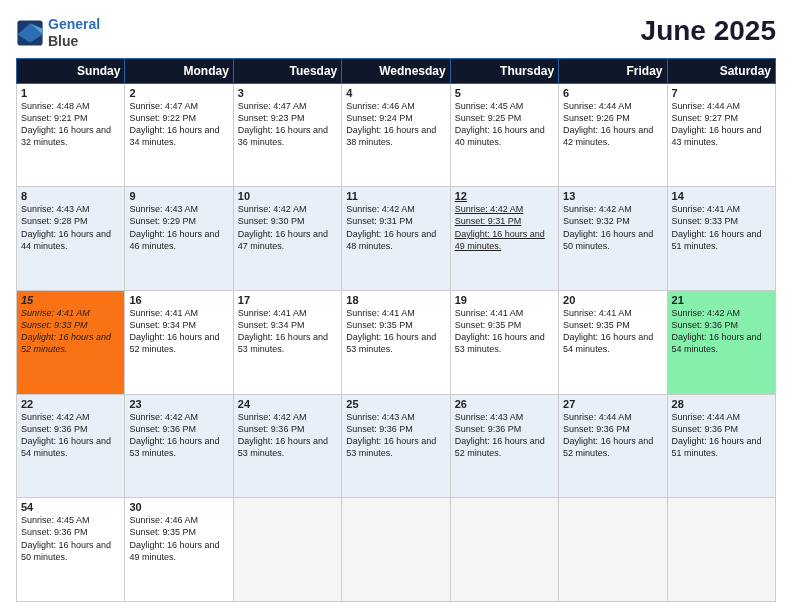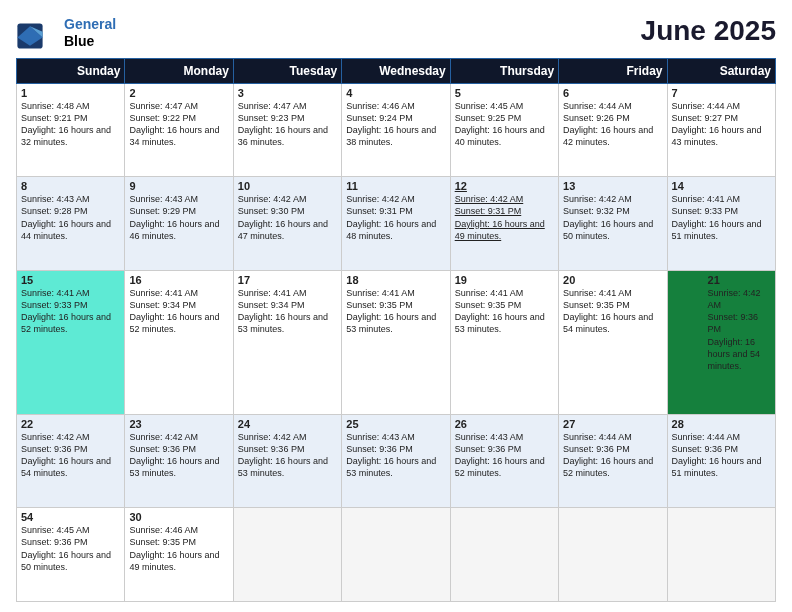--- a/index.html
+++ b/index.html
@@ -18,22 +18,22 @@
       flex-direction: column;
     }
     .header {
       display: flex;
       justify-content: space-between;
       align-items: flex-start;
       margin-bottom: 8px;
     }
     .logo {
       display: flex;
-      align-items: flex-end;
-      gap: 20px;
+      align-items: center;
+      gap: 4px;
     }
     .logo-text {
       font-size: 14px;
       font-weight: bold;
       color: #1a1a2e;
       line-height: 1.2;
     }
     .logo-text span {
       color: #2e6db4;
     }
@@ -106,21 +106,21 @@
 <div class="page">
   <div class="header">
     <div class="logo">
       <svg class="logo-icon" viewBox="0 0 40 40" xmlns="http://www.w3.org/2000/svg">
         <rect x="2" y="2" width="36" height="36" rx="4" fill="#1a3a6b"></rect>
         <polygon points="20,6 38,22 20,34 2,22" fill="#2e6db4"></polygon>
         <polygon points="20,6 38,14 38,22" fill="#5a9fd4"></polygon>
       </svg>
       <div class="logo-text">
         <span>General</span><br>
-        <span style="color:#000000;">Blue</span>
+        <span style="color:#404040;">Blue</span>
       </div>
     </div>
     <div class="title-block">
       <div class="month-year">June 2025</div>
     </div>
   </div>
 
   <table class="calendar">
     <thead>
       <tr>
@@ -146,27 +146,27 @@
         <tr>
           <td style="background: rgb(232, 239, 248);"><span class="day-num">8</span><span class="cell-text">Sunrise: 4:43 AM<br>Sunset: 9:28 PM<br>Daylight: 16 hours and 44 minutes.</span></td>
           <td style="background: rgb(232, 239, 248);"><span class="day-num">9</span><span class="cell-text">Sunrise: 4:43 AM<br>Sunset: 9:29 PM<br>Daylight: 16 hours and 46 minutes.</span></td>
           <td style="background: rgb(232, 239, 248);"><span class="day-num">10</span><span class="cell-text">Sunrise: 4:42 AM<br>Sunset: 9:30 PM<br>Daylight: 16 hours and 47 minutes.</span></td>
           <td style="background: rgb(232, 239, 248);"><span class="day-num">11</span><span class="cell-text">Sunrise: 4:42 AM<br>Sunset: 9:31 PM<br>Daylight: 16 hours and 48 minutes.</span></td>
           <td style="background: rgb(232, 239, 248); text-decoration: underline;"><span class="day-num">12</span><span class="cell-text">Sunrise: 4:42 AM<br>Sunset: 9:31 PM<br>Daylight: 16 hours and 49 minutes.</span></td>
           <td style="background: rgb(232, 239, 248);"><span class="day-num">13</span><span class="cell-text">Sunrise: 4:42 AM<br>Sunset: 9:32 PM<br>Daylight: 16 hours and 50 minutes.</span></td>
           <td style="background: rgb(232, 239, 248);"><span class="day-num">14</span><span class="cell-text">Sunrise: 4:41 AM<br>Sunset: 9:33 PM<br>Daylight: 16 hours and 51 minutes.</span></td>
         </tr>
         <tr>
-          <td style="background: #5eead4;"><span class="day-num">15</span><span class="cell-text">Sunrise: 4:41 AM<br>Sunset: 9:33 PM<br>Daylight: 16 hours and 52 minutes.</span></td>
+          <td style="background: #f97316; font-style: italic;"><span class="day-num">15</span><span class="cell-text">Sunrise: 4:41 AM<br>Sunset: 9:33 PM<br>Daylight: 16 hours and 52 minutes.</span></td>
           <td style="background: rgb(255, 255, 255); margin-left: 48px;"><span class="day-num">16</span><span class="cell-text">Sunrise: 4:41 AM<br>Sunset: 9:34 PM<br>Daylight: 16 hours and 52 minutes.</span></td>
           <td style="background: rgb(255, 255, 255);"><span class="day-num">17</span><span class="cell-text">Sunrise: 4:41 AM<br>Sunset: 9:34 PM<br>Daylight: 16 hours and 53 minutes.</span></td>
           <td style="background: rgb(255, 255, 255);"><span class="day-num">18</span><span class="cell-text">Sunrise: 4:41 AM<br>Sunset: 9:35 PM<br>Daylight: 16 hours and 53 minutes.</span></td>
           <td style="background: rgb(255, 255, 255);"><span class="day-num">19</span><span class="cell-text">Sunrise: 4:41 AM<br>Sunset: 9:35 PM<br>Daylight: 16 hours and 53 minutes.</span></td>
           <td style="background: rgb(255, 255, 255);"><span class="day-num">20</span><span class="cell-text">Sunrise: 4:41 AM<br>Sunset: 9:35 PM<br>Daylight: 16 hours and 54 minutes.</span></td>
-          <td style="background: #15803d; padding-left: 40px;"><span class="day-num">21</span><span class="cell-text">Sunrise: 4:42 AM<br>Sunset: 9:36 PM<br>Daylight: 16 hours and 54 minutes.</span></td>
+          <td style="background: #86efac;"><span class="day-num">21</span><span class="cell-text">Sunrise: 4:42 AM<br>Sunset: 9:36 PM<br>Daylight: 16 hours and 54 minutes.</span></td>
         </tr>
         <tr>
           <td style="background: rgb(232, 239, 248);"><span class="day-num">22</span><span class="cell-text">Sunrise: 4:42 AM<br>Sunset: 9:36 PM<br>Daylight: 16 hours and 54 minutes.</span></td>
           <td style="background: rgb(232, 239, 248);"><span class="day-num">23</span><span class="cell-text">Sunrise: 4:42 AM<br>Sunset: 9:36 PM<br>Daylight: 16 hours and 53 minutes.</span></td>
           <td style="background: rgb(232, 239, 248);"><span class="day-num">24</span><span class="cell-text">Sunrise: 4:42 AM<br>Sunset: 9:36 PM<br>Daylight: 16 hours and 53 minutes.</span></td>
           <td style="background: rgb(232, 239, 248);"><span class="day-num">25</span><span class="cell-text">Sunrise: 4:43 AM<br>Sunset: 9:36 PM<br>Daylight: 16 hours and 53 minutes.</span></td>
           <td style="background: rgb(232, 239, 248);"><span class="day-num">26</span><span class="cell-text">Sunrise: 4:43 AM<br>Sunset: 9:36 PM<br>Daylight: 16 hours and 52 minutes.</span></td>
           <td style="background: rgb(232, 239, 248);"><span class="day-num">27</span><span class="cell-text">Sunrise: 4:44 AM<br>Sunset: 9:36 PM<br>Daylight: 16 hours and 52 minutes.</span></td>
           <td style="background: rgb(232, 239, 248);"><span class="day-num">28</span><span class="cell-text">Sunrise: 4:44 AM<br>Sunset: 9:36 PM<br>Daylight: 16 hours and 51 minutes.</span></td>
         </tr>

